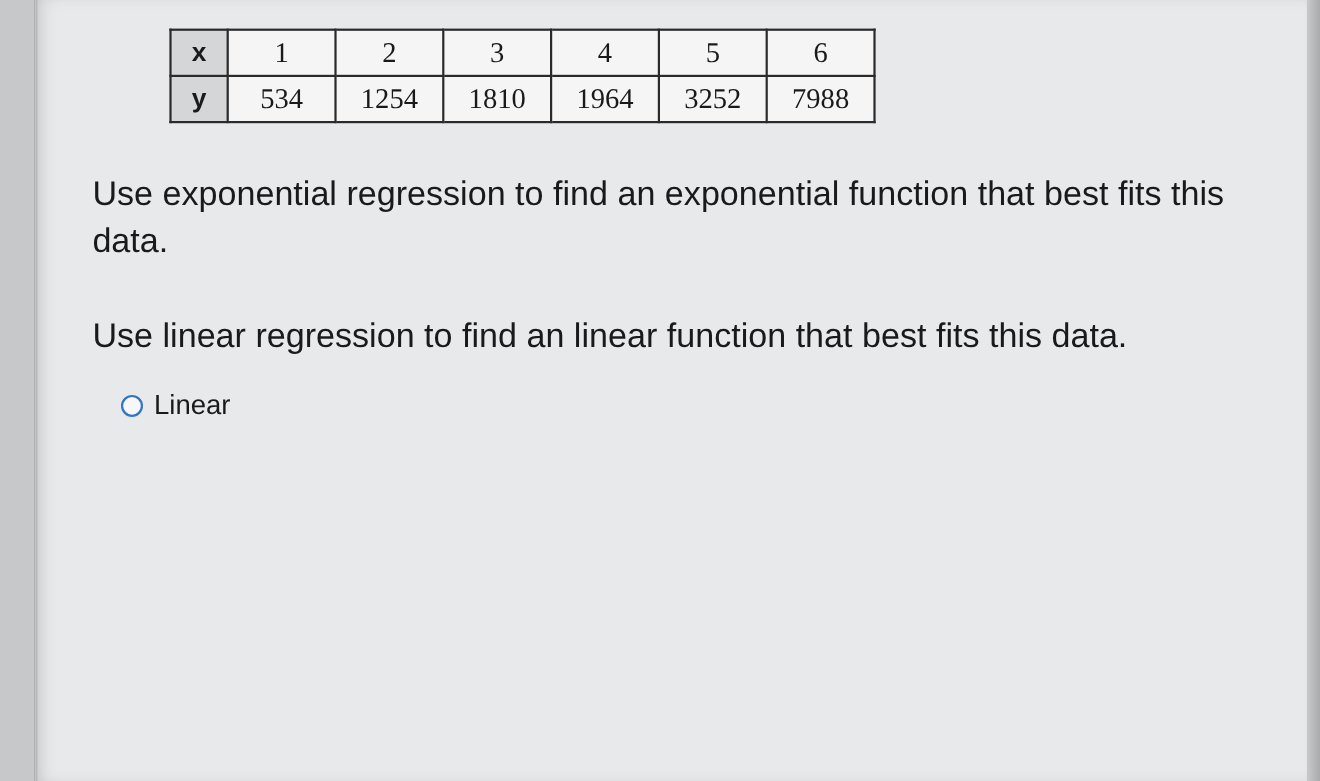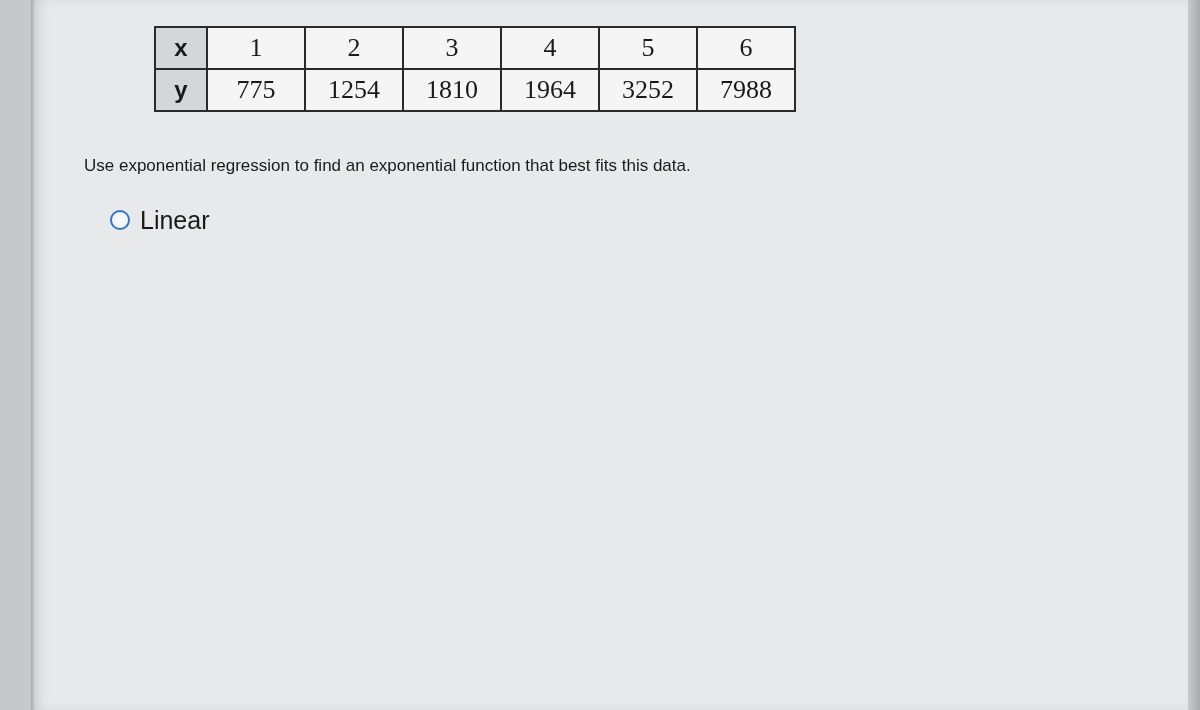--- a/index.html
+++ b/index.html
@@ -63,21 +63,21 @@
   .data-table .row-header {
     background: #d4d6d7;
     font-weight: 600;
     min-width: 52px;
     width: 52px;
     font-family: "Segoe UI", Arial, sans-serif;
     font-size: 24px;
   }
 
   .prompt {
-    font-size: 17px;
+    font-size: 31px;
     line-height: 1.4;
     margin: 42px 0 28px 0;
     color: #1a1a1a;
     font-family: "Segoe UI", Arial, sans-serif;
   }
 
   .eq-row {
     display: flex;
     align-items: center;
     margin: 12px 0 44px 0;
@@ -140,33 +140,34 @@
       <td class="row-header">x</td>
       <td>1</td>
       <td>2</td>
       <td>3</td>
       <td>4</td>
       <td>5</td>
       <td>6</td>
     </tr>
     <tr>
       <td class="row-header">y</td>
-      <td>775</td>
+      <td>534</td>
       <td>1254</td>
       <td>1810</td>
       <td>1964</td>
       <td>3252</td>
       <td>7988</td>
     </tr>
   </tbody>
     </table>
 
   <p class="prompt">Use exponential regression to find an exponential function that best fits this data.</p>
 
 
+  <p class="prompt">Use linear regression to find an linear function that best fits this data.</p>
 
 
 
   <div class="options">
     <div class="option-row">
       <input type="radio" name="fit" class="radio" id="opt-lin" style="">
       <label for="opt-lin" class="option-label">Linear</label>
     </div>
   </div>
 

